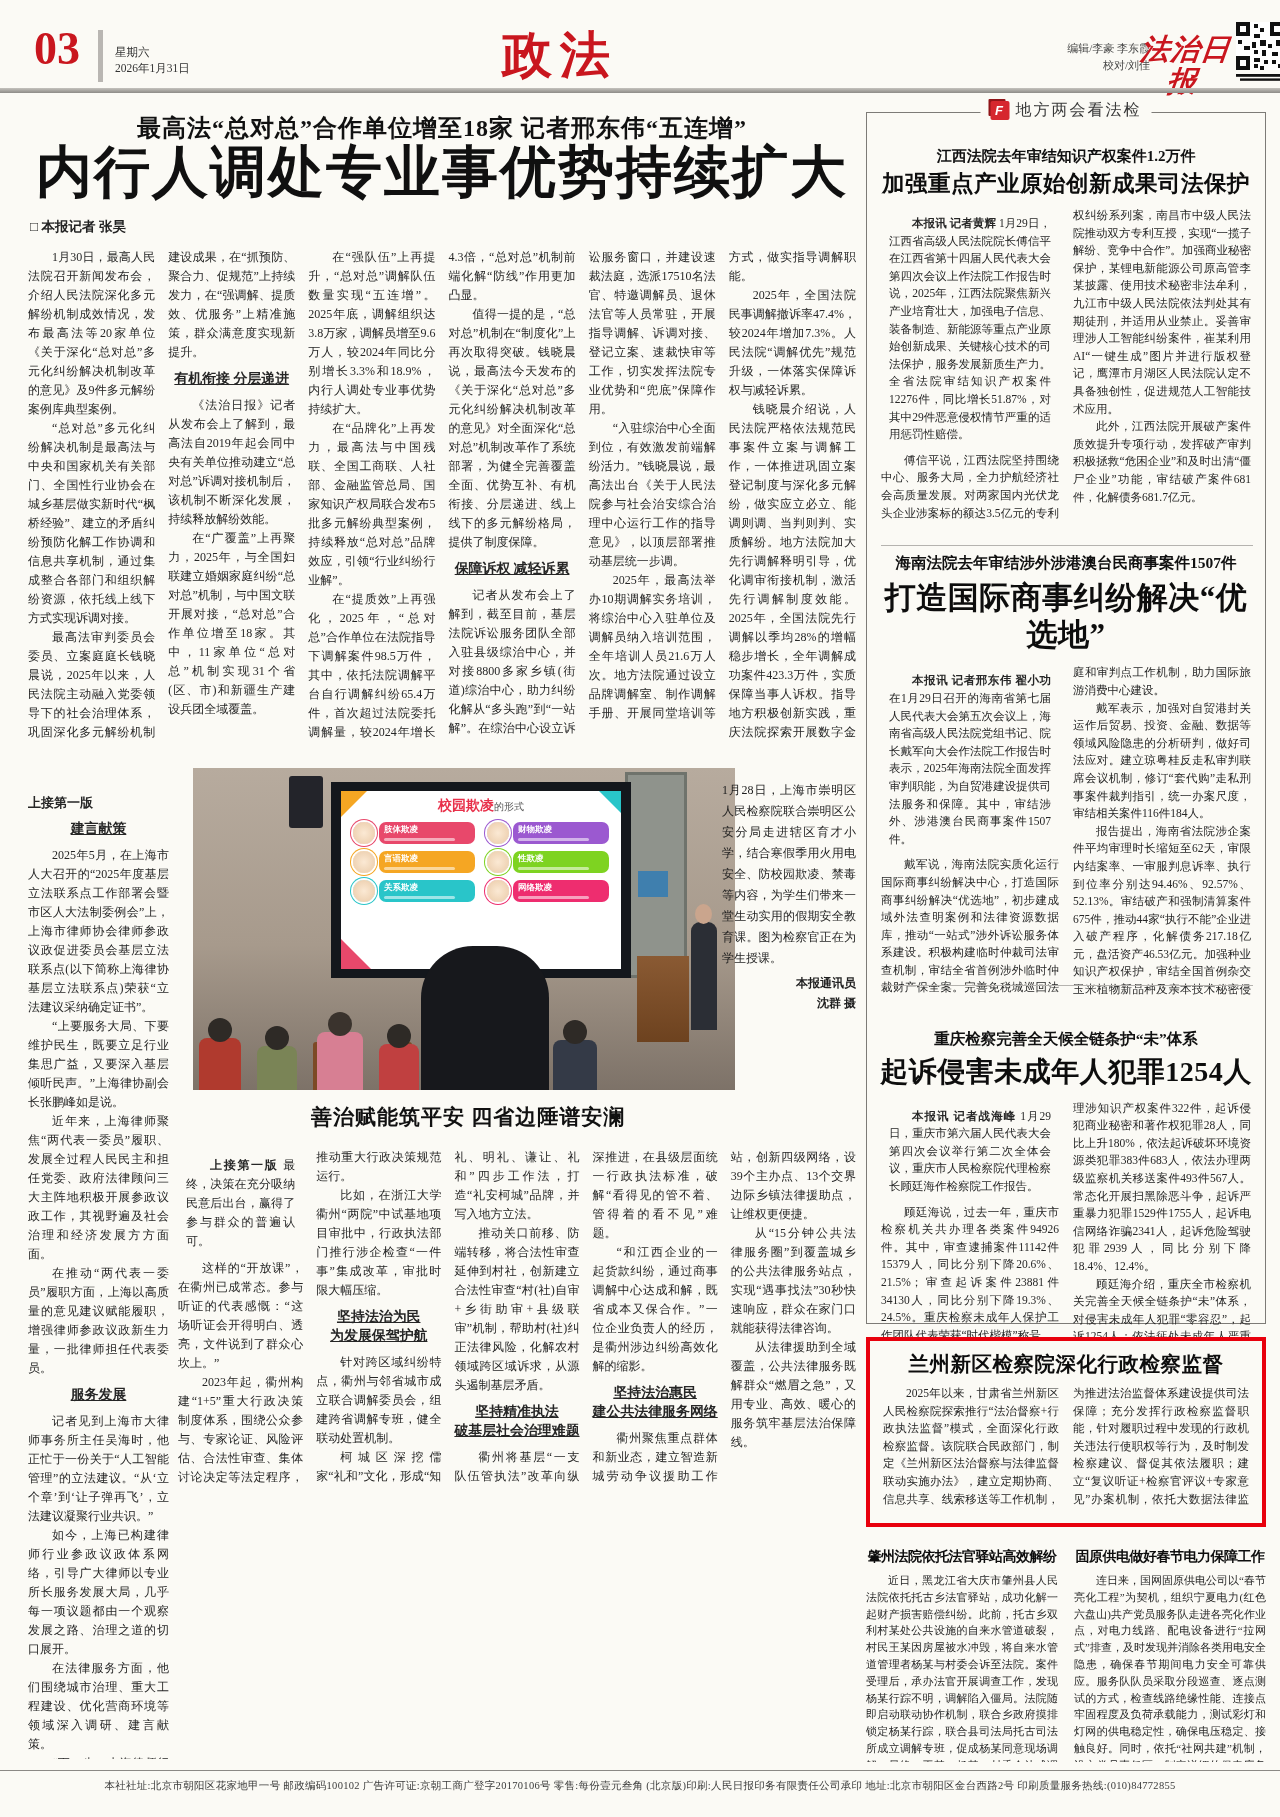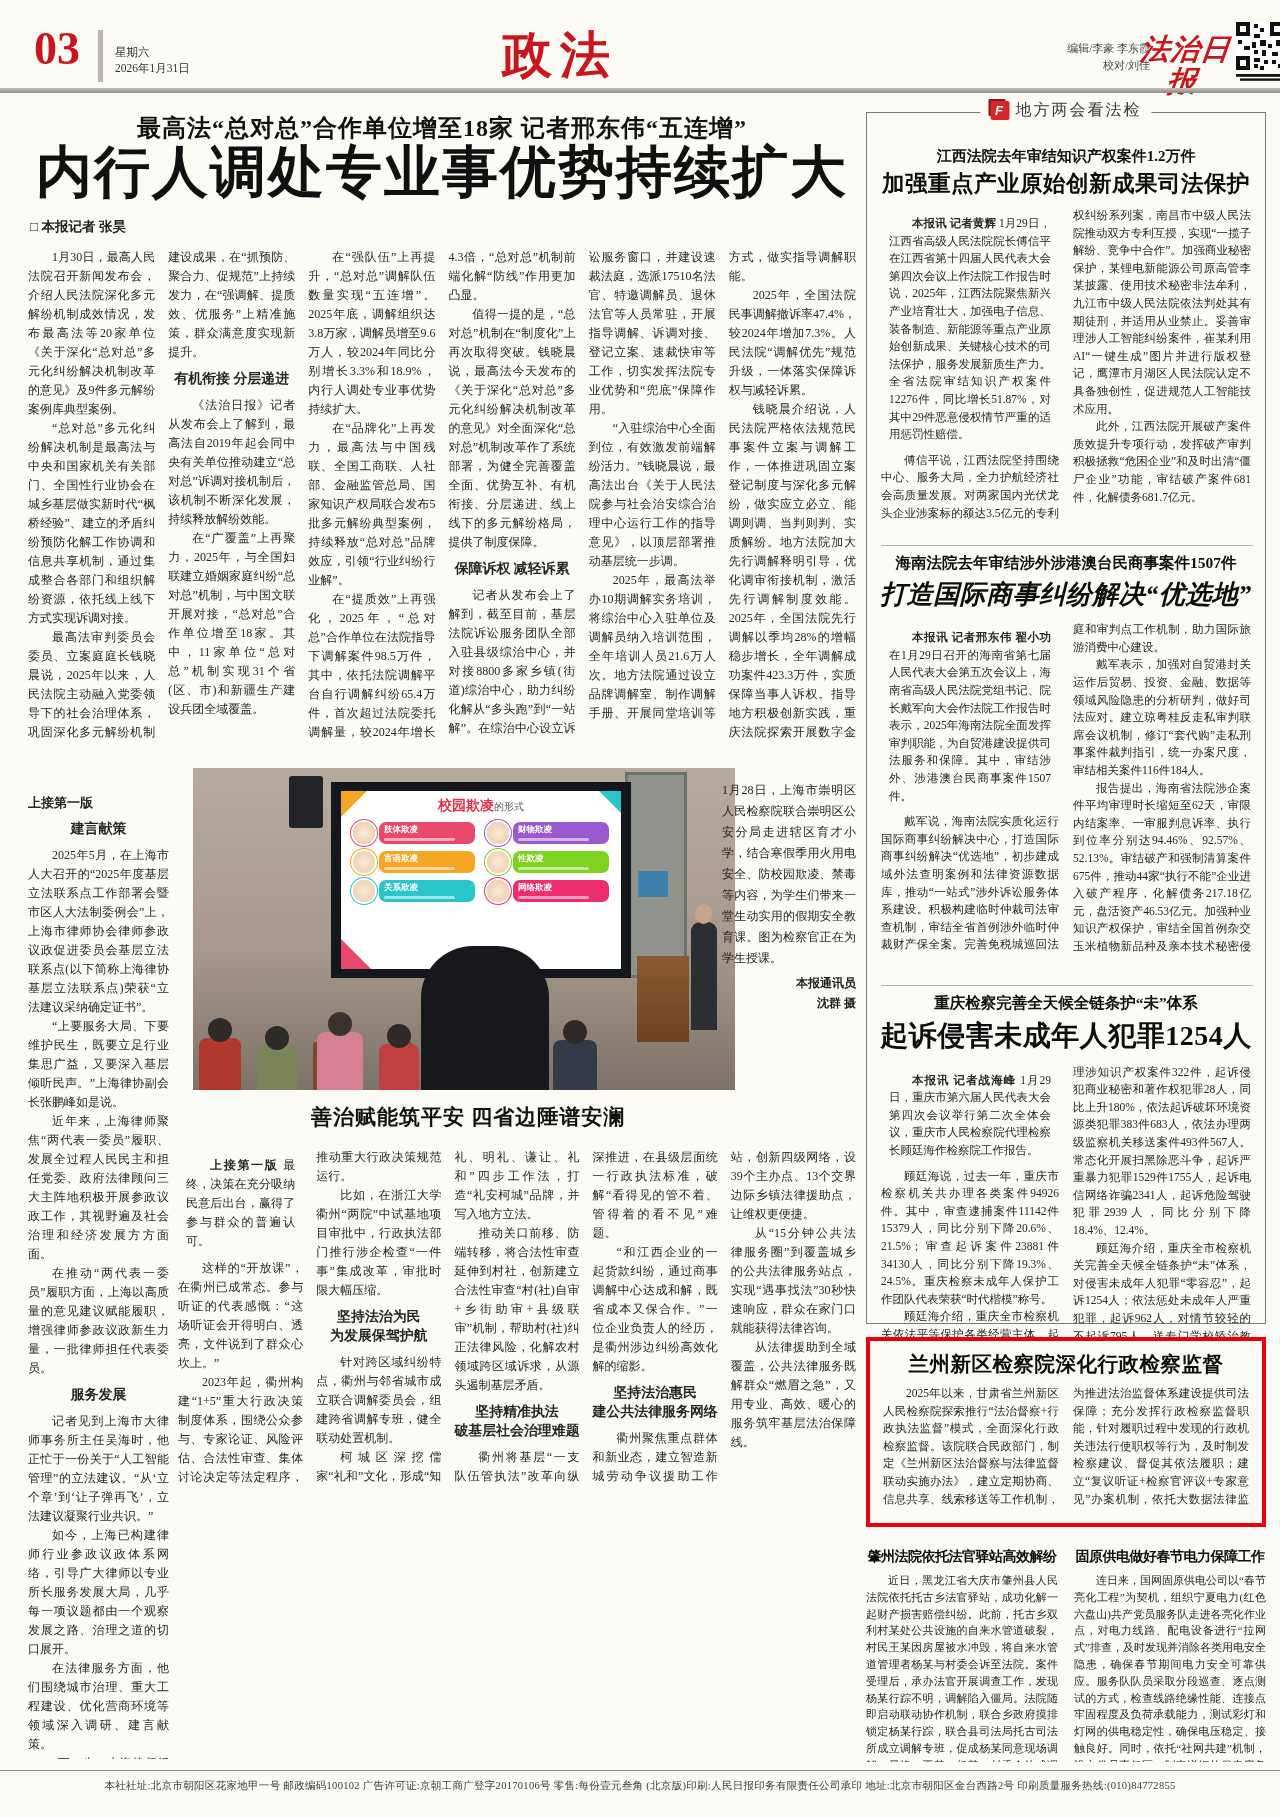--- a/index.html
+++ b/index.html
@@ -16,21 +16,21 @@
                  color:#c9161e;letter-spacing:8px;}
   .ed-block{left:1020px;top:40px;width:130px;text-align:right;font-size:11px;color:#444;line-height:17px;}
   .masthead{left:1128px;top:34px;width:112px;font-size:29px;font-weight:900;font-style:italic;
             color:#c9161e;letter-spacing:1px;transform:skewX(-6deg);line-height:1.1;text-align:center;}
   .qr{left:1236px;top:22px;}
   .header-rule{left:0;top:88px;width:1280px;height:5px;background:linear-gradient(#c4c2bd,#8d8b87);}
 
   
   .flow-p{text-indent:2em;text-align:justify;margin:0;}
   .flow-lead{text-align:justify;margin:8px;text-indent:2em;}
-  .flow-sub{text-align:center;font-weight:bold;margin:8px 0 7px;font-size:1.16em;white-space:pre-line;line-height:1.35;}
+  .flow-sub{text-align:center;font-weight:bold;margin:8px 0 7px;font-size:1.16em;white-space:pre-line;line-height:1.35;text-decoration:underline;}
   .cols{column-gap:13px;overflow:hidden;text-align:justify;}
 
   
   .main-kicker{left:28px;top:112px;width:828px;text-align:center;font-size:24px;font-weight:bold;letter-spacing:1px;color:#111;}
   .main-headline{left:14px;top:140px;width:856px;text-align:center;font-size:56px;font-weight:900;
                  letter-spacing:2px;color:#101010;line-height:1.15;}
   .main-byline{left:30px;top:218px;font-size:13.5px;font-weight:bold;color:#222;}
   .main-cols{left:28px;top:248px;width:828px;height:508px;column-count:6;font-size:12px;line-height:19px;}
 
   
@@ -299,31 +299,31 @@
       <div class="rail-body" style="height:327px;">
           <p class="flow-lead"><b>本报讯 记者黄辉 </b>1月29日，江西省高级人民法院院长傅信平在江西省第十四届人民代表大会第四次会议上作法院工作报告时说，2025年，江西法院聚焦新兴产业培育壮大，加强电子信息、装备制造、新能源等重点产业原始创新成果、关键核心技术的司法保护，服务发展新质生产力。全省法院审结知识产权案件12276件，同比增长51.87%，对其中29件恶意侵权情节严重的适用惩罚性赔偿。</p>
           <p class="flow-p">傅信平说，江西法院坚持围绕中心、服务大局，全力护航经济社会高质量发展。对两家国内光伏龙头企业涉案标的额达3.5亿元的专利权纠纷系列案，南昌市中级人民法院推动双方专利互授，实现“一揽子解纷、竞争中合作”。加强商业秘密保护，某锂电新能源公司原高管李某披露、使用技术秘密非法牟利，九江市中级人民法院依法判处其有期徒刑，并适用从业禁止。妥善审理涉人工智能纠纷案件，崔某利用AI“一键生成”图片并进行版权登记，鹰潭市月湖区人民法院认定不具备独创性，促进规范人工智能技术应用。</p>
           <p class="flow-p">此外，江西法院开展破产案件质效提升专项行动，发挥破产审判积极拯救“危困企业”和及时出清“僵尸企业”功能，审结破产案件681件，化解债务681.7亿元。</p>
         </div>
     </div>
     <div class="rail-div" style="top:432px;"></div>
 
     <div class="rail-art" style="top:440px;">
       <div class="rail-kicker" style="font-size:15.5px;">海南法院去年审结涉外涉港澳台民商事案件1507件</div>
-      <div class="rail-headline" style="font-size:26px;margin:5px 8px 11px;font-style:italic;">打造国际商事纠纷解决“优选地”</div>
+      <div class="rail-headline" style="font-size:31px;margin:5px 8px 11px;">打造国际商事纠纷解决“优选地”</div>
       <div class="rail-body" style="height:352px;">
           <p class="flow-lead"><b>本报讯 记者邢东伟 翟小功 </b>在1月29日召开的海南省第七届人民代表大会第五次会议上，海南省高级人民法院党组书记、院长戴军向大会作法院工作报告时表示，2025年海南法院全面发挥审判职能，为自贸港建设提供司法服务和保障。其中，审结涉外、涉港澳台民商事案件1507件。</p>
           <p class="flow-p">戴军说，海南法院实质化运行国际商事纠纷解决中心，打造国际商事纠纷解决“优选地”，初步建成域外法查明案例和法律资源数据库，推动“一站式”涉外诉讼服务体系建设。积极构建临时仲裁司法审查机制，审结全省首例涉外临时仲裁财产保全案。完善免税城巡回法庭和审判点工作机制，助力国际旅游消费中心建设。</p>
           <p class="flow-p">戴军表示，加强对自贸港封关运作后贸易、投资、金融、数据等领域风险隐患的分析研判，做好司法应对。建立琼粤桂反走私审判联席会议机制，修订“套代购”走私刑事案件裁判指引，统一办案尺度，审结相关案件116件184人。</p>
           <p class="flow-p">报告提出，海南省法院涉企案件平均审理时长缩短至62天，审限内结案率、一审服判息诉率、执行到位率分别达94.46%、92.57%、52.13%。审结破产和强制清算案件675件，推动44家“执行不能”企业进入破产程序，化解债务217.18亿元，盘活资产46.53亿元。加强种业知识产权保护，审结全国首例杂交玉米植物新品种及亲本技术秘密侵权案、海南省首例“非法代繁”案等涉种案件。</p>
         </div>
     </div>
     <div class="rail-div" style="top:872px;"></div>
 
-    <div class="rail-art" style="top:880px;">
+    <div class="rail-art" style="top:916px;">
       <div class="rail-kicker" style="font-size:15.5px;">重庆检察完善全天候全链条护“未”体系</div>
       <div class="rail-headline" style="font-size:28px;margin:5px 12px 11px;">起诉侵害未成年人犯罪1254人</div>
       <div class="rail-body" style="height:316px;">
           <p class="flow-lead"><b>本报讯 记者战海峰 </b>1月29日，重庆市第六届人民代表大会第四次会议举行第二次全体会议，重庆市人民检察院代理检察长顾廷海作检察院工作报告。</p>
           <p class="flow-p">顾廷海说，过去一年，重庆市检察机关共办理各类案件94926件。其中，审查逮捕案件11142件15379人，同比分别下降20.6%、21.5%；审查起诉案件23881件34130人，同比分别下降19.3%、24.5%。重庆检察未成年人保护工作团队代表荣获“时代楷模”称号。</p>
           <p class="flow-p">顾廷海介绍，重庆全市检察机关依法平等保护各类经营主体，起诉合同诈骗、串通招投标等破坏市场经济秩序犯罪961件1653人，办理涉知识产权案件322件，起诉侵犯商业秘密和著作权犯罪28人，同比上升180%，依法起诉破坏环境资源类犯罪383件683人，依法办理两级监察机关移送案件493件567人。常态化开展扫黑除恶斗争，起诉严重暴力犯罪1529件1755人，起诉电信网络诈骗2341人，起诉危险驾驶犯罪2939人，同比分别下降18.4%、12.4%。</p>
           <p class="flow-p">顾廷海介绍，重庆全市检察机关完善全天候全链条护“未”体系，对侵害未成年人犯罪“零容忍”，起诉1254人；依法惩处未成年人严重犯罪，起诉962人，对情节较轻的不起诉795人，送专门学校矫治教育91人，未成年人犯罪和侵害未成年人犯罪案件数实现“双下降”。</p>
         </div>
     </div>
   </div>

